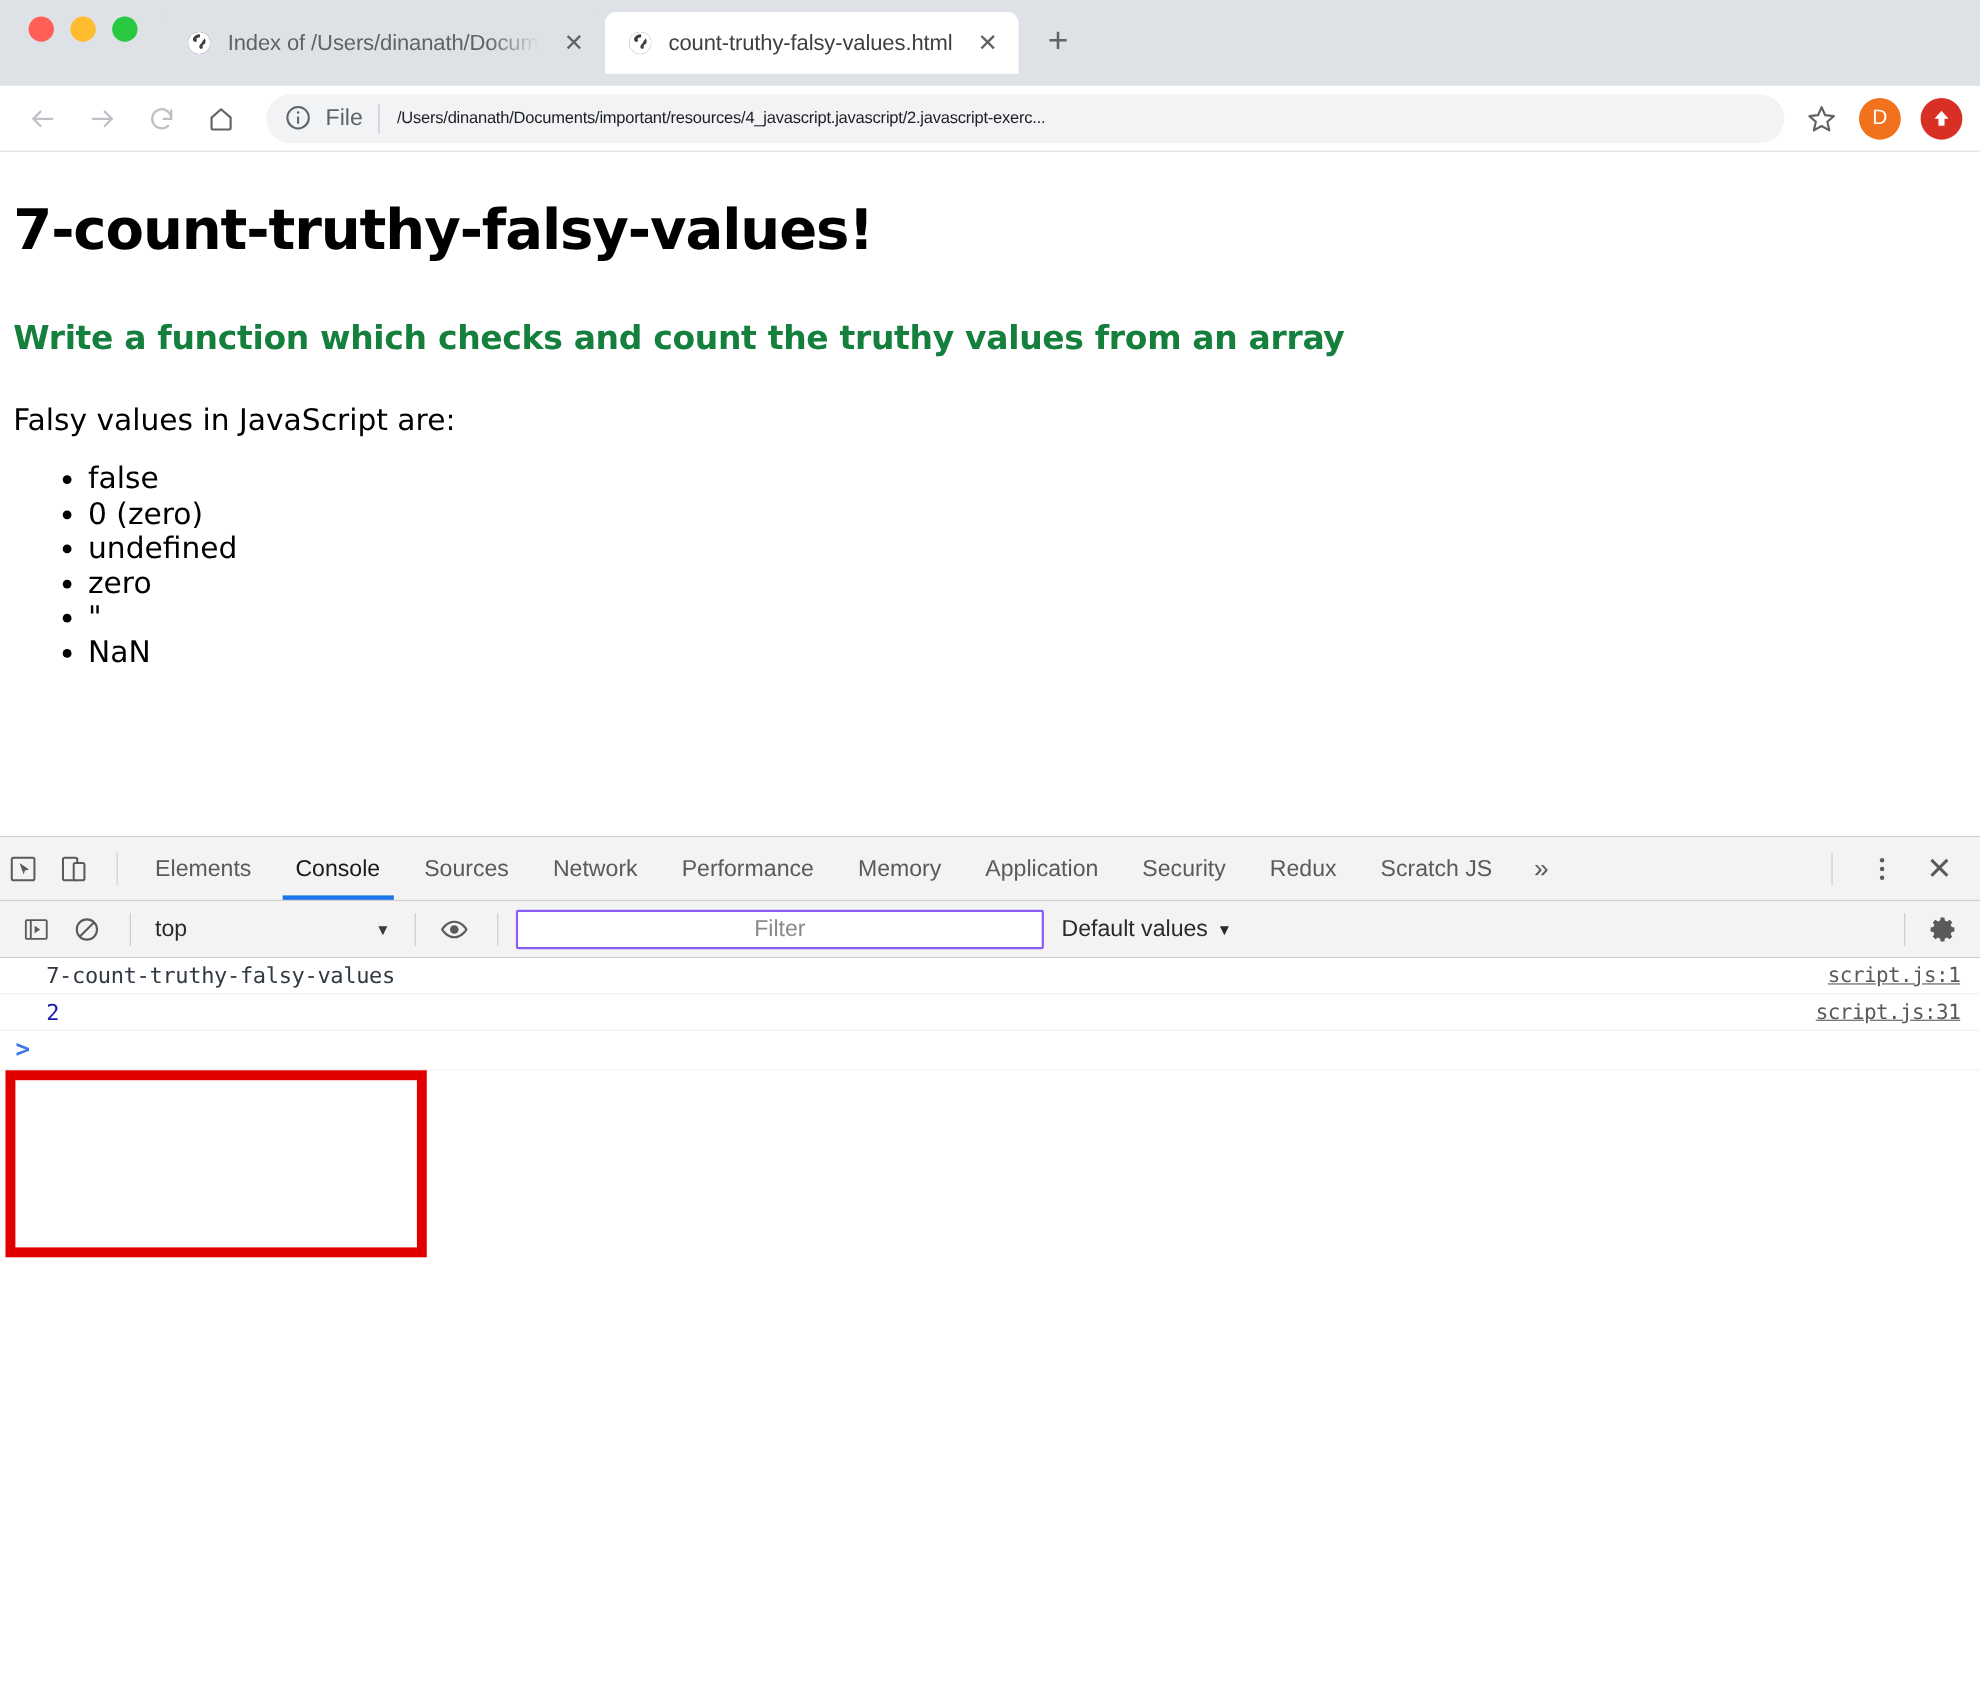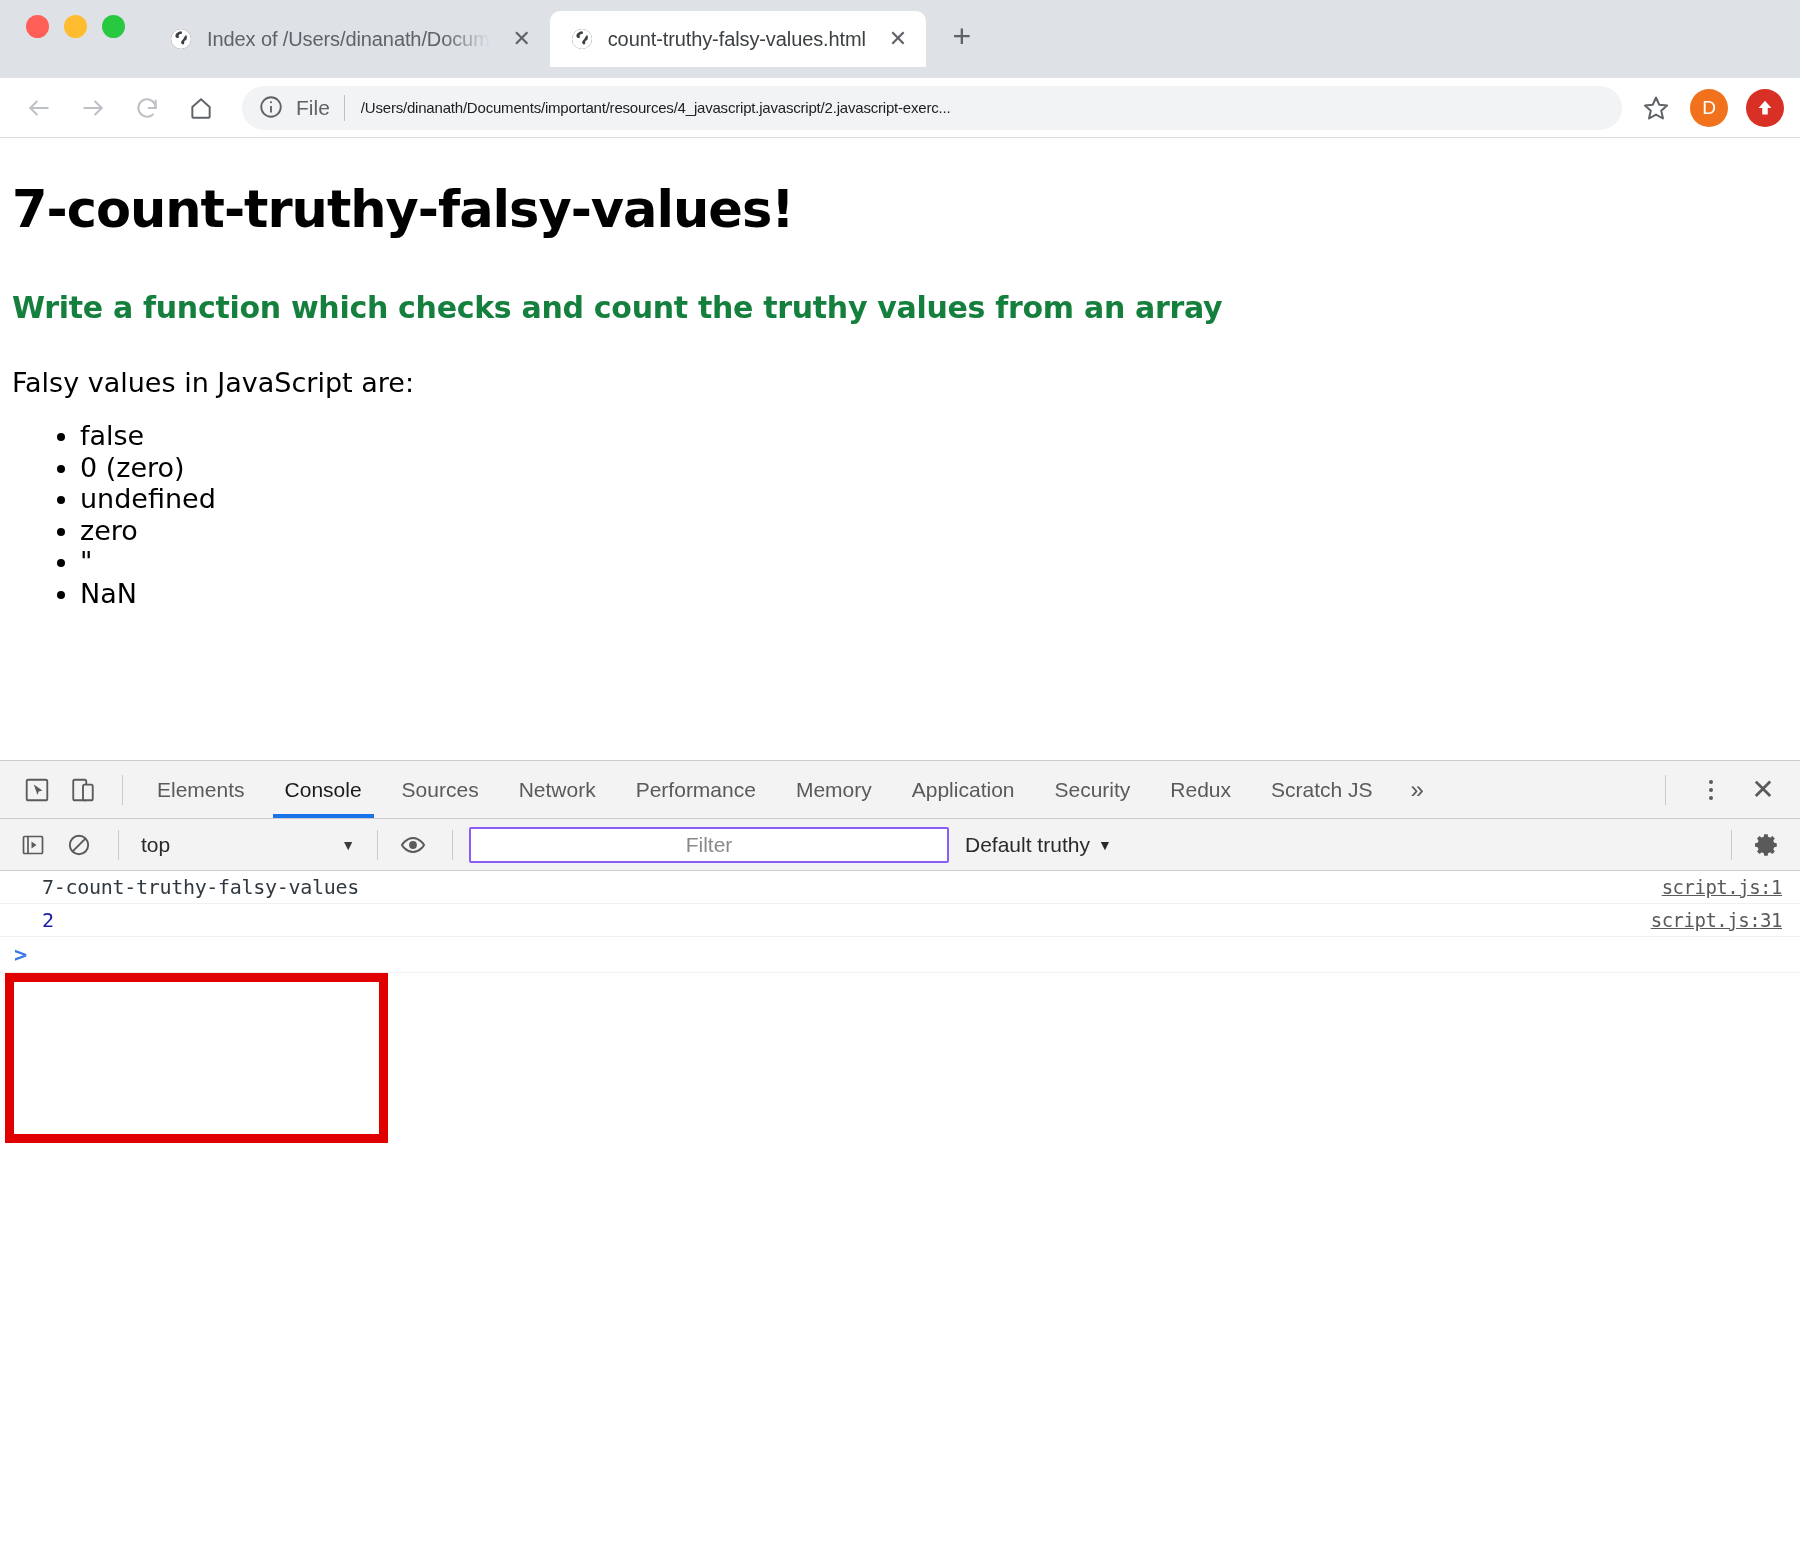--- a/index.html
+++ b/index.html
@@ -144,21 +144,21 @@
   
   .devtools {
     position: absolute; left: 0; right: 0; top: 760px; bottom: 0;
     background: #ffffff;
     border-top: 1px solid #cdcdcd;
     font-family: "Liberation Sans", sans-serif;
   }
   .dt-tabbar {
     height: 58px; background: #f3f3f3;
     border-bottom: 1px solid #cdcdcd;
-    display: flex; align-items: center; padding-left: 16px;
+    display: flex; align-items: center; padding-left: 0;
     position: relative;
   }
   .dt-icobtn {
     width: 42px; height: 42px;
     display: flex; align-items: center; justify-content: center;
     color: #5a5a5a; margin-right: 4px;
   }
   .dt-vsep { width: 1px; height: 30px; background: #cacaca; margin: 0 14px; flex: 0 0 1px; }
   .dt-tab {
     font-size: 21px; color: #5a5a5a;
@@ -411,21 +411,21 @@
             <circle cx="12" cy="12" r="3.6" fill="currentColor" stroke="none"></circle>
           </svg>
       </div>
       <div class="dt-vsep"></div>
 
       <div class="filter-input">
         <span>Filter</span>
       </div>
 
       <div class="levels">
-        <span>Default truthy</span>
+        <span>Default values</span>
         <span class="caret">▼</span>
       </div>
 
       <div class="gear-sep" style="margin-left:auto;"></div>
       <div class="gear" style="margin-left:0;">
         <svg width="26" height="26" viewBox="0 0 24 24" fill="currentColor">
             <path d="M12 8.2a3.8 3.8 0 100 7.6 3.8 3.8 0 000-7.6zm0 5.9a2.1 2.1 0 110-4.2 2.1 2.1 0 010 4.2z"></path>
             <path d="M21 13.6v-3.2l-2.4-.4a7 7 0 00-.8-1.9l1.4-2-2.3-2.3-2 1.4a7 7 0 00-1.9-.8L12.6 2H9.4L9 4.4a7 7 0 00-1.9.8l-2-1.4L2.8 6.1l1.4 2a7 7 0 00-.8 1.9L1 10.4v3.2l2.4.4a7 7 0 00.8 1.9l-1.4 2 2.3 2.3 2-1.4a7 7 0 001.9.8l.4 2.4h3.2l.4-2.4a7 7 0 001.9-.8l2 1.4 2.3-2.3-1.4-2a7 7 0 00.8-1.9z"></path>
           </svg>
       </div>

